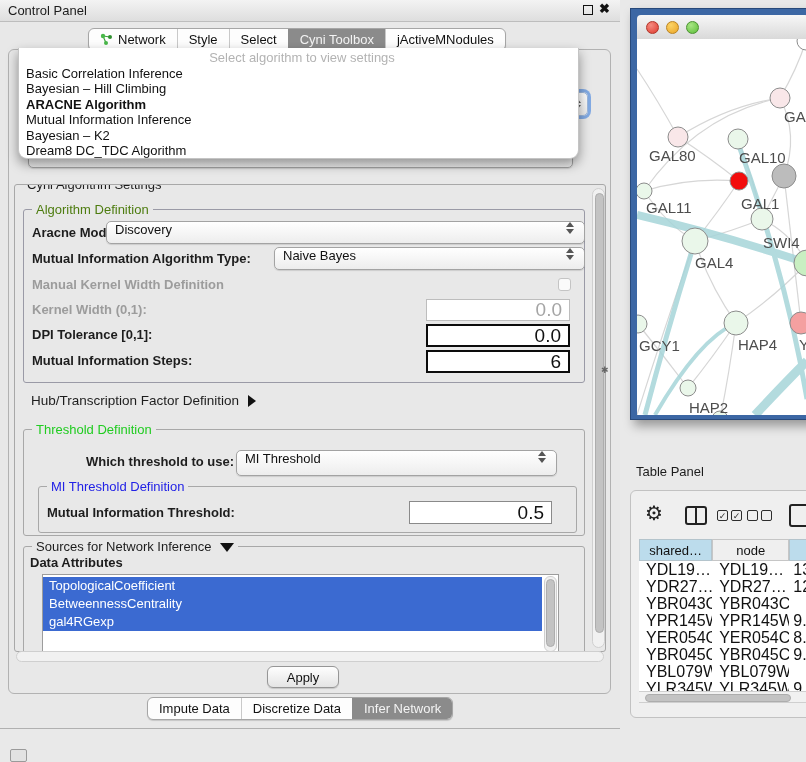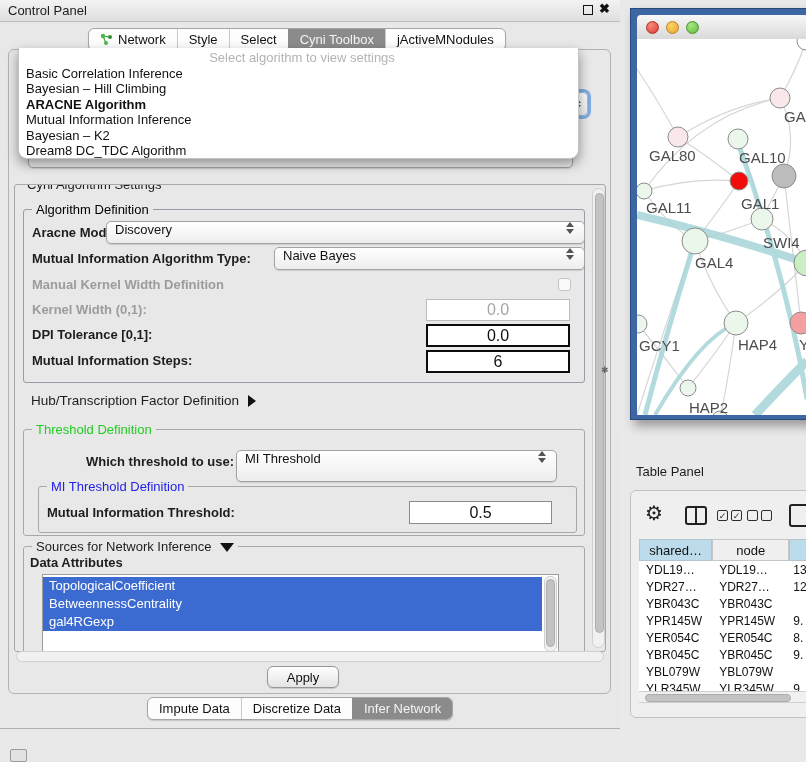--- a/index.html
+++ b/index.html
@@ -11,40 +11,40 @@
   .plain { font-weight:normal; }
   .grp { border:1px solid #a8a8a8; border-radius:3px; background:transparent; }
   .grp-title { position:absolute; top:-8px; left:8px; background:#e8e8e8; padding:0 4px;
     font-size:13px; white-space:nowrap; }
   .combo { background:linear-gradient(#ffffff,#ededed); border:1px solid #a3a3a3;
     border-radius:5px; display:flex; align-items:flex-start; font-size:13px; color:#111;
     padding:0 8px; box-shadow:0 1px 1px rgba(0,0,0,.12); }
   .stepper { margin-left:auto; display:flex; flex-direction:column; gap:2px; align-items:center; padding-right:2px;}
   .tri-up { width:0;height:0;border-left:4px solid transparent;border-right:4px solid transparent;border-bottom:5px solid #555; }
   .tri-dn { width:0;height:0;border-left:4px solid transparent;border-right:4px solid transparent;border-top:5px solid #555; }
-  .field { background:#fff; border:1px solid #8a8a8a; font-size:16px; color:#111;
-    display:flex; align-items:center; justify-content:center; padding:0 7px; }
+  .field { background:#fff; border:1px solid #8a8a8a; font-size:19px; color:#111;
+    display:flex; align-items:center; justify-content:flex-end; padding:0 7px; }
   .field.strong { border:2px solid #0c0c0c; }
   .field.dis { border:1px solid #bdbdbd; color:#a5a5a5; }
   .seg { display:flex; background:#fdfdfd; border:1px solid #a6a6a6; border-radius:6px;
     overflow:hidden; height:23px; box-shadow:0 1px 1px rgba(0,0,0,.15); }
   .seg-item { display:flex; align-items:center; gap:5px; padding:0 11px; font-size:13px;
     color:#111; border-left:1px solid #c9c9c9; white-space:nowrap; }
   .seg-item:first-child { border-left:none; }
   .seg-item.sel { background:#8b8b8b; color:#f4f4f4; border-left-color:#8b8b8b; }
   .popup { background:#fff; border:1px solid #c4c4c4; border-top:none;
     border-radius:0 0 9px 9px; box-shadow:0 5px 12px rgba(0,0,0,.40); }
   .pop-item { font-size:13px; color:#111; padding:0 0 0 7px; line-height:15.5px; white-space:nowrap; }
   .track { background:#f1f1f1; border:1px solid #cfcfcf; border-radius:6px; }
   .thumb { background:#c3c3c3; border:1px solid #adadad; border-radius:5px; }
   .list-sel { background:#3b6ad1; color:#fff; font-size:13px; padding-left:6px;
     height:18px; line-height:18px; white-space:nowrap; }
   .cbx { width:11px; height:11px; border:1.5px solid #2d2d2d; border-radius:2px;
     display:inline-flex; align-items:center; justify-content:center; font-size:9px; color:#2d2d2d; }
-  .tcell { display:flex; align-items:center; font-size:12px; color:#111; overflow:hidden; white-space:nowrap; }
+  .tcell { display:flex; align-items:center; font-size:16px; color:#111; overflow:hidden; white-space:nowrap; }
   .thead { justify-content:center; border:1px solid #b4c4cc; font-size:13px; }
   .light { color:#b3b3b3; }
   svg text { font-family:"Liberation Sans", sans-serif; }
 </style>
 </head>
 <body>
 
 <div class="abs" style="left:0;top:8;width:620px;height:729px;background:#e8e8e8;">
 
   <div class="abs" style="left:0;top:0;width:620px;height:22px;background:linear-gradient(#f3f3f3,#dedede);border-bottom:1px solid #bdbdbd;">
@@ -103,21 +103,21 @@
     <div class="pop-item" style="font-weight:bold;">ARACNE Algorithm</div>
     <div class="pop-item">Mutual Information Inference</div>
     <div class="pop-item">Bayesian – K2</div>
     <div class="pop-item">Dream8 DC_TDC Algorithm</div>
   </div>
 
   <div class="abs grp" style="left:14px;top:184px;width:592px;height:468px;overflow:hidden;">
     <span class="grp-title" style="color:#1d1d1d;">Cyni Algorithm Settings</span>
 
     <div class="abs grp" style="left:8px;top:24px;width:562px;height:174px;border-color:#9a9aa6;">
-      <span class="grp-title" style="color:#000000;text-align:right;">Algorithm Definition</span>
+      <span class="grp-title" style="color:#4d7c0f;text-align:right;">Algorithm Definition</span>
 
       <span class="abs lbl" style="left:8px;top:15px;">Aracne Mode:</span>
       <div class="abs combo" style="left:82px;top:11px;width:479px;height:23px;">
         <span>Discovery</span>
         <div class="stepper">
             <span class="tri-up"></span>
             <span class="tri-dn"></span>
           </div>
       </div>
 
@@ -151,21 +151,21 @@
 
     <div class="abs" style="left:16px;top:208px;display:flex;align-items:center;gap:9px;">
       <span class="lbl plain" style="font-size:13.5px;">Hub/Transcription Factor Definition</span>
       <span style="width:0;height:0;border-top:6px solid transparent;border-bottom:6px solid transparent;border-left:8px solid #111;"></span>
     </div>
 
     <div class="abs grp" style="left:8px;top:244px;width:562px;height:107px;">
       <span class="grp-title" style="color:#21cc21;">Threshold Definition</span>
 
       <span class="abs lbl" style="left:62px;top:24px;">Which threshold to use:</span>
-      <div class="abs combo" style="left:212px;top:20px;width:321px;height:32px;">
+      <div class="abs combo" style="left:212px;top:20px;width:321px;height:26px;">
         <span>MI Threshold</span>
         <div class="stepper">
             <span class="tri-up"></span>
             <span class="tri-dn"></span>
           </div>
       </div>
 
       <div class="abs grp" style="left:14px;top:56px;width:539px;height:47px;">
         <span class="grp-title" style="color:#2222e6;background:#e8e8e8;">MI Threshold Definition</span>
         <span class="abs lbl" style="left:8px;top:18px;">Mutual Information Threshold:</span>

